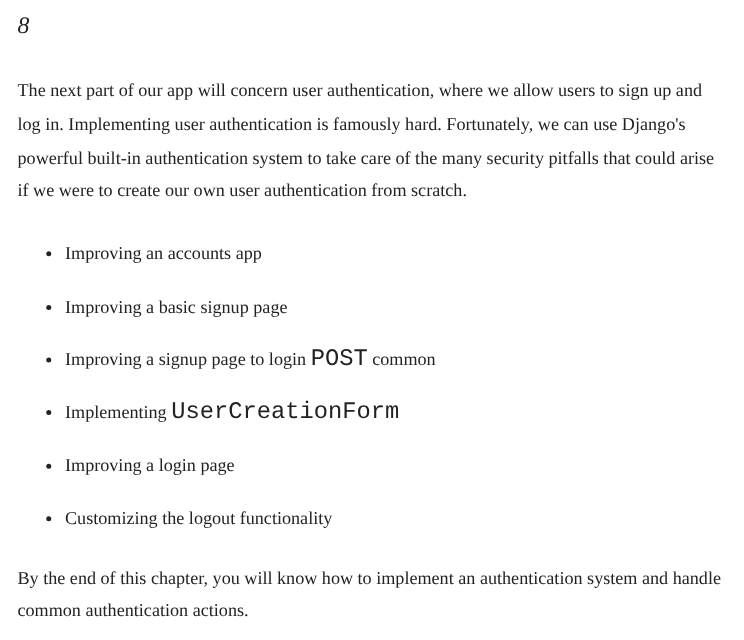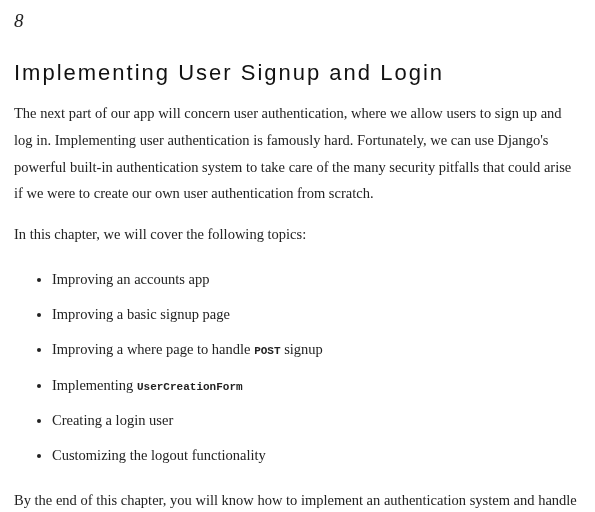--- a/index.html
+++ b/index.html
@@ -36,46 +36,43 @@
     margin: 0 0 14px 0;
     padding-left: 38px;
   }
   ul.topics li {
     font-size: 14.5px;
     line-height: 1.6;
     padding: 6px 0;
   }
   .code {
     font-family: "Courier New", Courier, monospace;
-    font-size: 11px;
-    font-weight: bold;
+    font-size: 19px;
   }
 </style>
 </head>
 <body>
 
 <div class="page">
   <div class="chapter-number">8</div>
-  <h1 class="chapter-title">Implementing User Signup and Login</h1>
   <p class="para">The next part of our app will concern user authentication, where we allow users to sign up and log in. Implementing user authentication is famously hard. Fortunately, we can use Django's powerful built-in authentication system to take care of the many security pitfalls that could arise if we were to create our own user authentication from scratch.</p>
-  <p class="para">In this chapter, we will cover the following topics:</p>
   <ul class="topics">
     <li>
       <span>Improving an accounts app</span><span class="code"></span><span></span>
     </li>
     <li>
       <span>Improving a basic signup page</span><span class="code"></span><span></span>
     </li>
     <li>
-      <span>Improving a where page to handle </span><span class="code">POST</span><span> signup</span>
+      <span>Improving a signup page to login </span><span class="code">POST</span><span> common</span>
     </li>
     <li>
       <span>Implementing </span><span class="code">UserCreationForm</span><span></span>
     </li>
     <li>
-      <span>Creating a login user</span><span class="code"></span><span></span>
+      <span>Improving a login page</span><span class="code"></span><span></span>
     </li>
     <li>
       <span>Customizing the logout functionality</span><span class="code"></span><span></span>
     </li>
   </ul>
   <p class="para">By the end of this chapter, you will know how to implement an authentication system and handle common authentication actions.</p>
 </div>
 
 </body></html>

